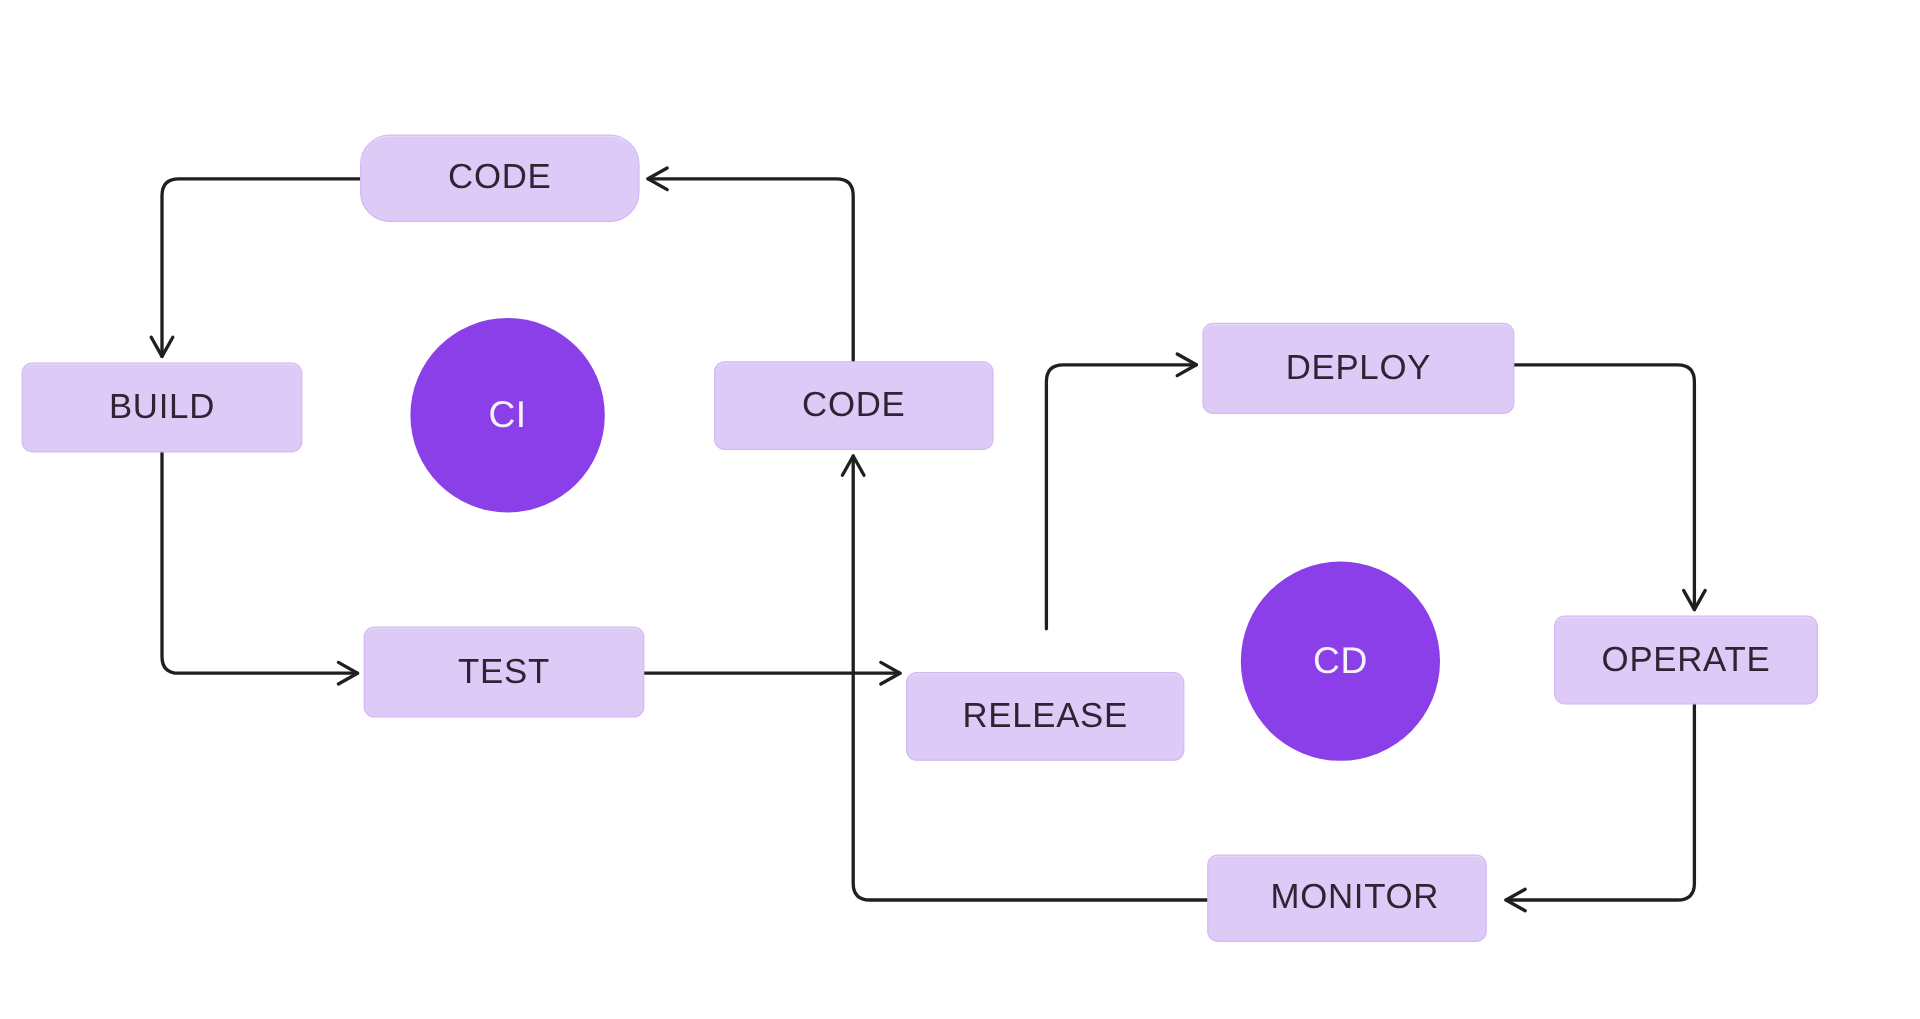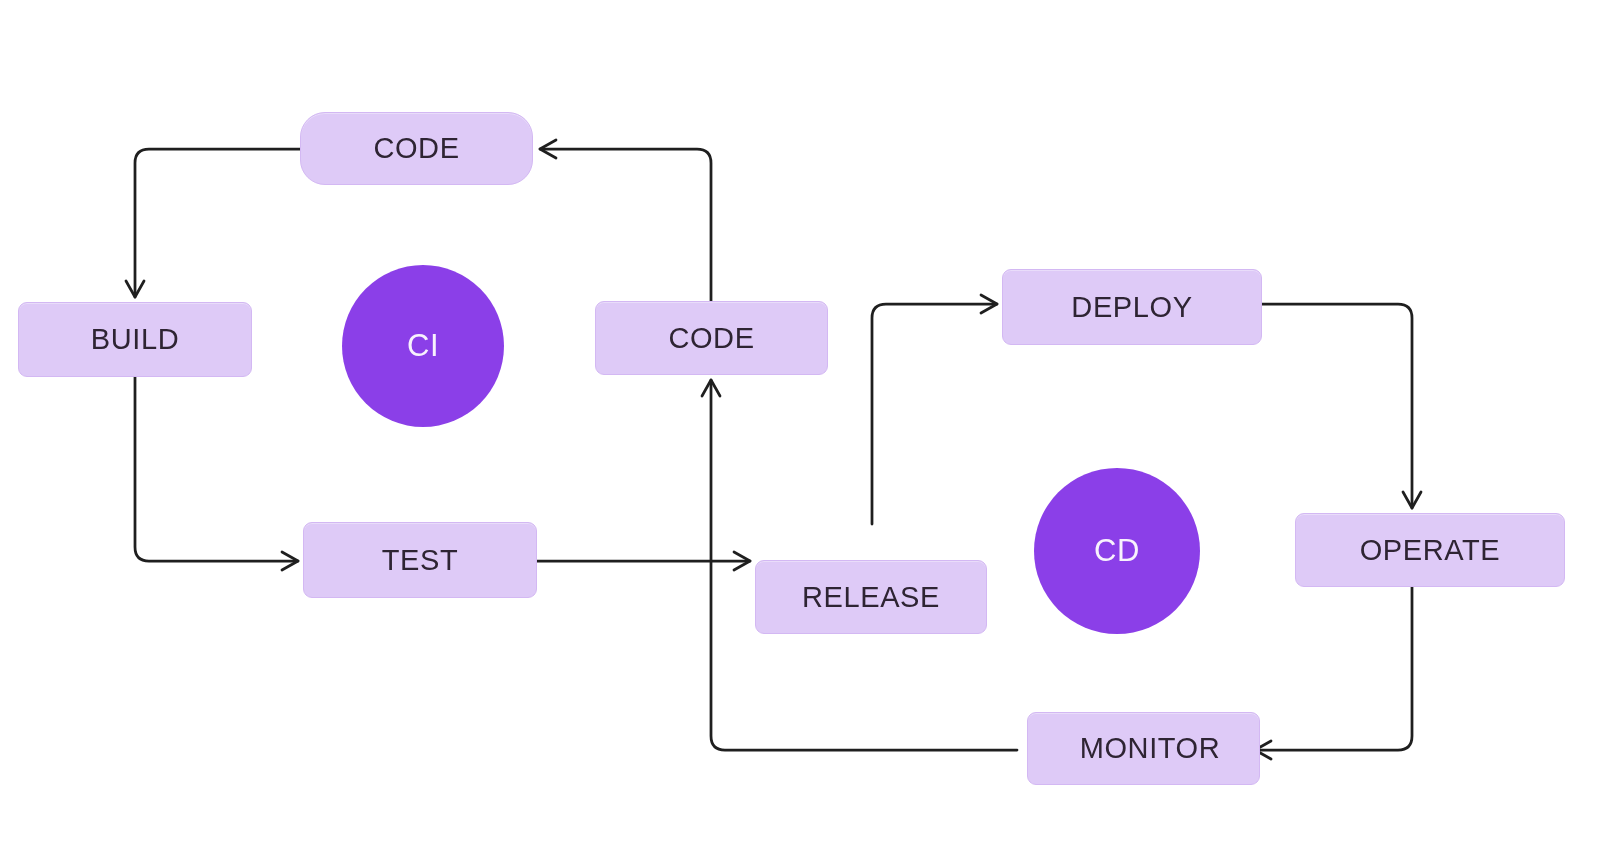--- a/index.html
+++ b/index.html
@@ -38,22 +38,22 @@
     letter-spacing:0.6px;
     box-sizing:border-box;
     box-shadow:inset 0 1px 0 rgba(255,255,255,0.35);
   }
   .node-code   {left:300px; top:112px; width:233px; height:73px;border-radius:25px;}
   .node-build  {left:18px;  top:302px; width:234px; height:75px;}
   .node-plan   {left:595px; top:301px; width:233px; height:74px;}
   .node-test   {left:303px; top:522px; width:234px; height:76px;}
   .node-release{left:755px; top:524px; width:232px; height:74px;margin-top:36px;}
   .node-deploy {left:1002px;top:269px; width:260px; height:76px;}
-  .node-operate{left:1295px;top:513px; width:270px; height:74px;}
-  .node-monitor{left:1027px;top:712px; width:233px; height:73px;padding-left:13px;}
+  .node-operate{left:1295px;top:513px; width:220px; height:74px;}
+  .node-monitor{left:1006px;top:712px; width:233px; height:73px;padding-left:13px;}
   .loop-circle{
     position:absolute;
     display:flex;align-items:center;justify-content:center;
     background:var(--circle-fill);
     border-radius:50%;
     color:var(--circle-text);
     font-size:31px;
     font-weight:500;
     letter-spacing:0.5px;
   }

